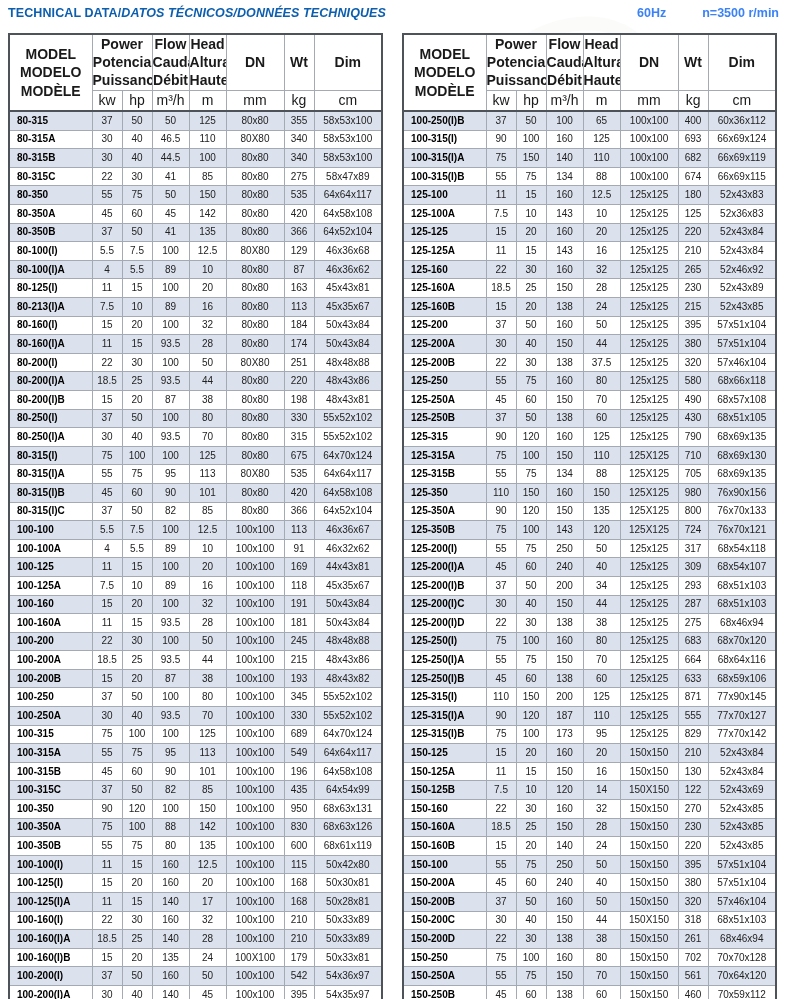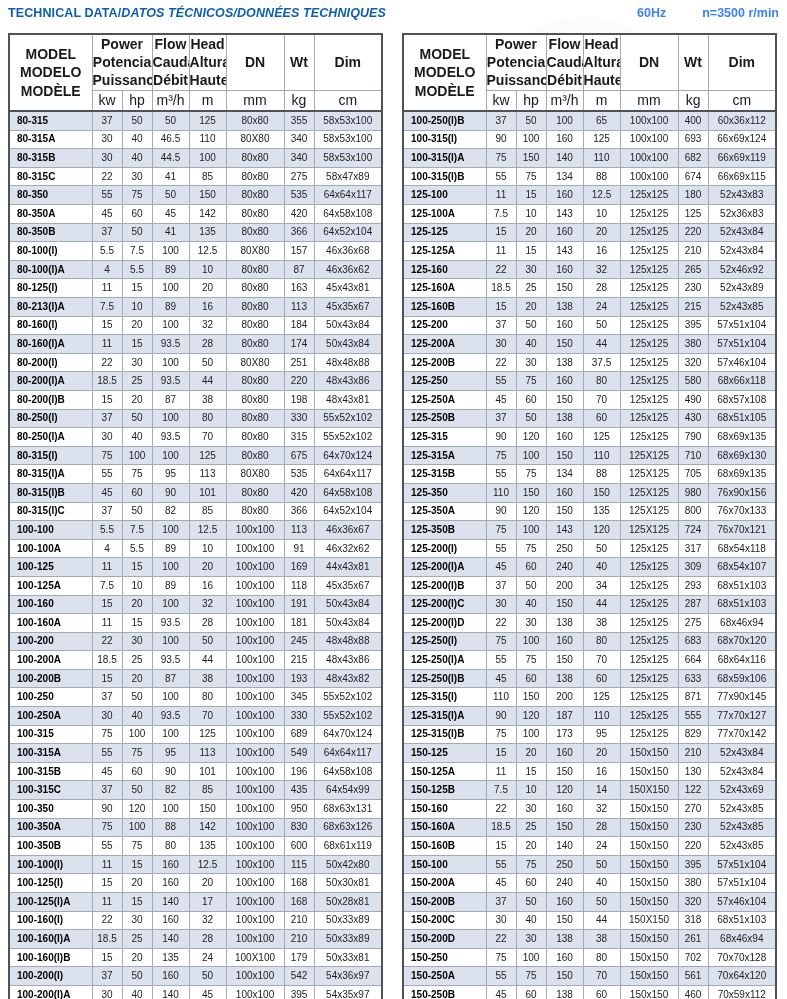--- a/index.html
+++ b/index.html
@@ -175,21 +175,21 @@
             <td>366</td>
             <td>64x52x104</td>
           </tr>
           <tr>
             <td class="model">80-100(I)</td>
             <td>5.5</td>
             <td>7.5</td>
             <td>100</td>
             <td>12.5</td>
             <td>80X80</td>
-            <td>157</td>
+            <td>129</td>
             <td>46x36x68</td>
           </tr>
           <tr>
             <td class="model">80-100(I)A</td>
             <td>4</td>
             <td>5.5</td>
             <td>89</td>
             <td>10</td>
             <td>80x80</td>
             <td>87</td>

